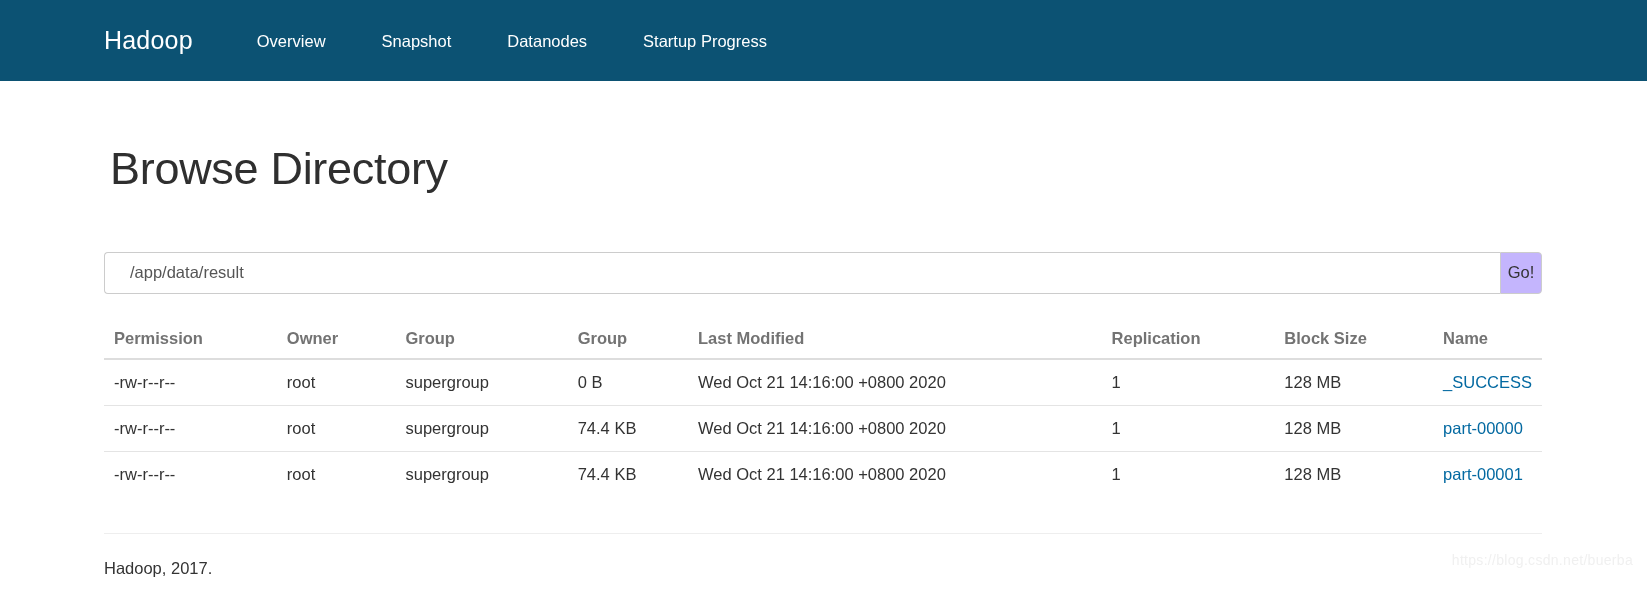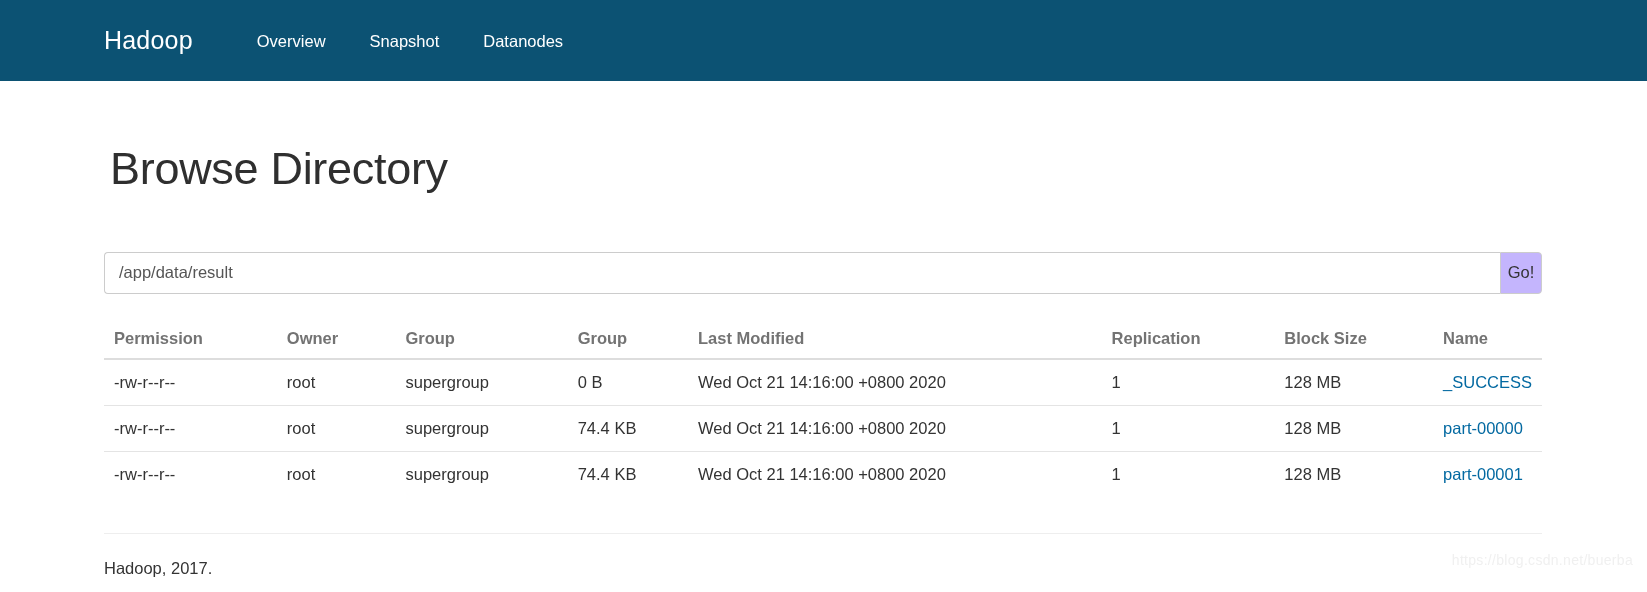--- a/index.html
+++ b/index.html
@@ -30,21 +30,21 @@
     font-size: 25px;
     font-weight: 400;
     letter-spacing: 0.2px;
     margin-right: 42px;
     text-decoration: none;
     line-height: 1;
   }
   .nav-links {
     display: flex;
     align-items: flex-start;
-    gap: 0px;
+    gap: 12px;
   }
   .nav-item {
     color: #ffffff;
     font-size: 16.5px;
     text-decoration: none;
     padding: 0 22px;
     line-height: 62px;
     white-space: nowrap;
   }
   .nav-item.dropdown {
@@ -84,21 +84,21 @@
     height: 42px;
   }
   .path-input {
     flex: 1;
     border: 1px solid #cccccc;
     border-right: none;
     border-radius: 4px 0 0 4px;
     font-family: "Liberation Sans", sans-serif;
     font-size: 16.5px;
     color: #555555;
-    padding: 0 14px;
+    padding: 0 25px;
     box-sizing: border-box;
     outline: none;
     background: #ffffff;
   }
   .go-button {
     width: 42px;
     border: 1px solid #cccccc;
     border-radius: 0 4px 4px 0;
     background: #c4b5fd;
     font-family: "Liberation Sans", sans-serif;
@@ -170,20 +170,21 @@
 </style>
 </head>
 <body>
 
 <div class="navbar">
   <a class="brand" href="#">Hadoop</a>
   <div class="nav-links">
     <a class="nav-item" href="#">Overview</a>
     <a class="nav-item" href="#">Snapshot</a>
     <a class="nav-item" href="#">Datanodes</a>
+    <a class="nav-item" href="#">Startup Progress</a>
   </div>
 </div>
 
 <div class="container">
 
   <h1 class="page-title">Browse Directory</h1>
 
   <div class="input-group">
     <input class="path-input" type="text" value="/app/data/result" style="">
     <button class="go-button">Go!</button>

